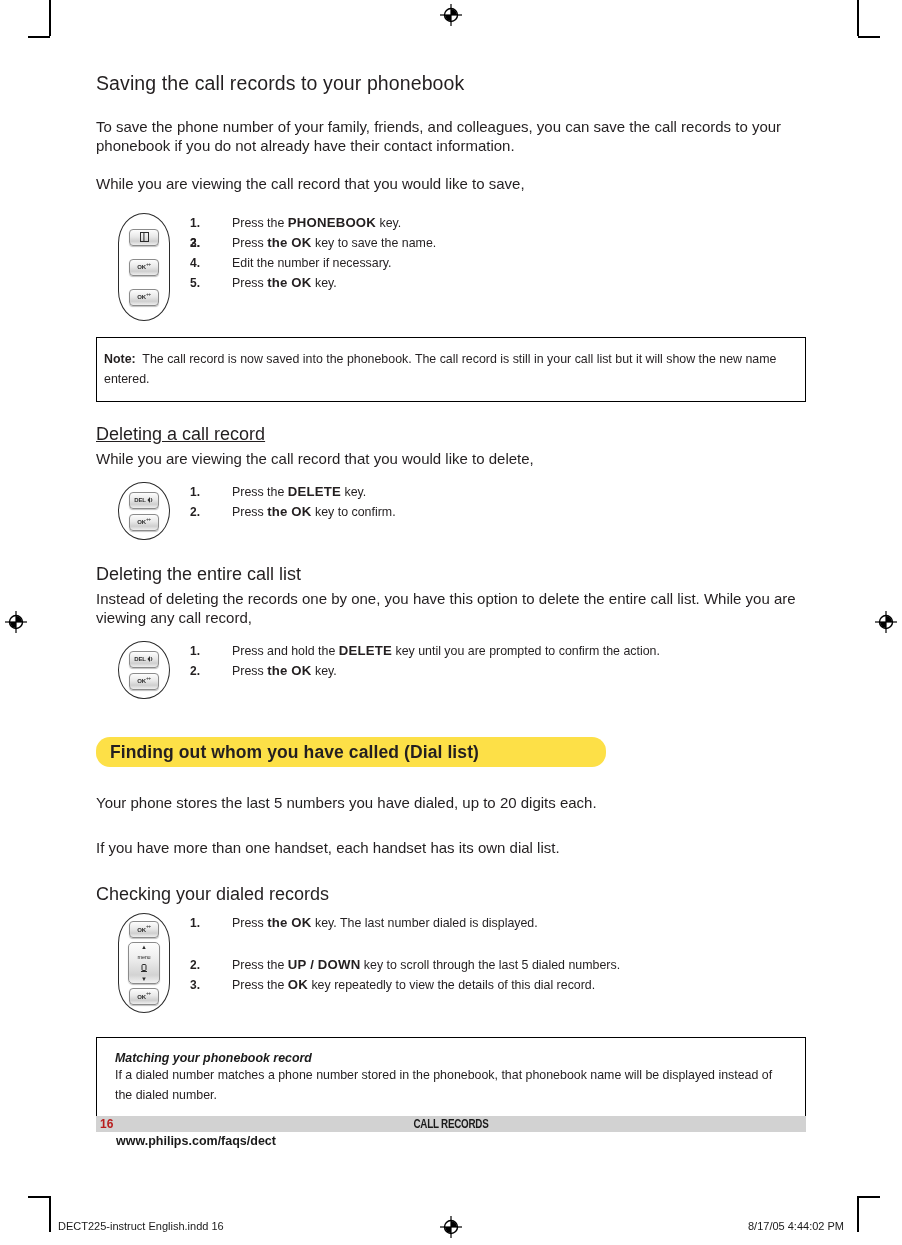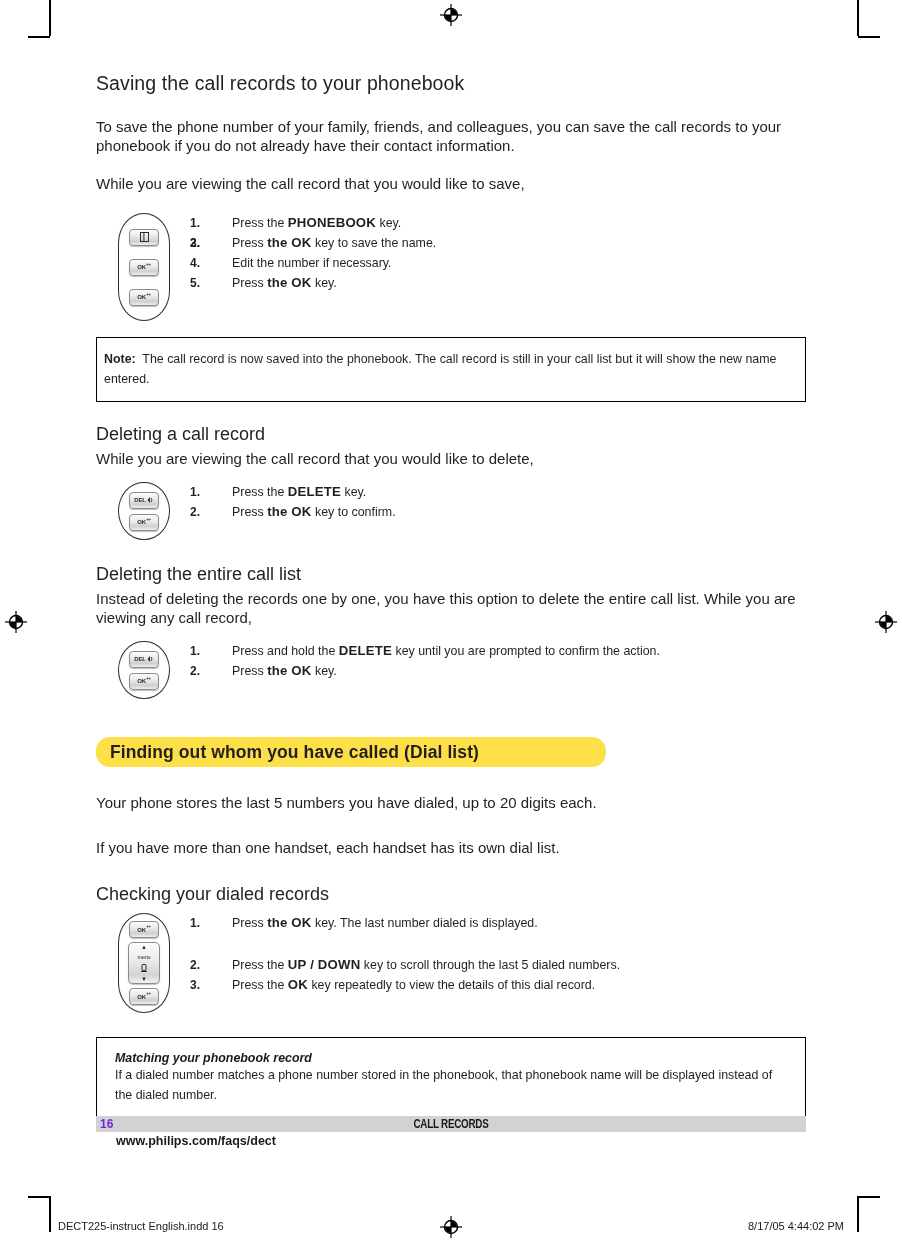--- a/index.html
+++ b/index.html
@@ -223,21 +223,21 @@
     width: 710px;
     height: 16px;
     background: #d2d2d2;
   }
   .footer-page {
     position: absolute;
     left: 100px;
     top: 1116px;
     font-size: 12px;
     font-weight: 700;
-    color: #6d28d9;
+    color: #b91c1c;
     line-height: 16px;
   }
   .footer-center {
     position: absolute;
     left: 96px;
     top: 1116px;
     width: 710px;
     text-align: center;
     font-size: 12px;
     font-weight: 700;
@@ -359,21 +359,21 @@
         <li>
           <span class="num">5.</span><span>Press </span><b class="k">the OK</b><span> key.</span>
         </li>
       </ol>
     </div>
 
     <div class="note-box" style="margin-top:16px;">
       <p><span class="note-label">Note:</span>&nbsp; <span>The call record is now saved into the phonebook. The call record is still in your call list but it will show the new name entered.</span></p>
     </div>
 
-    <h2 class="sub-title" style="margin-top:22px;">Deleting a call record</h2>
+    <h2 class="sub-title" style="margin-top:22px;text-decoration:underline;">Deleting a call record</h2>
     <p class="body">While you are viewing the call record that you would like to delete,</p>
 
     <div class="steps-block" style="margin-top:14px;">
       <div class="handset" style="height:58px;justify-content:space-around;padding:6px 0;">
         <div class="key">
           <span class="key-label">DEL</span>
           <span class="del-glyph">
             <svg width="7" height="8" viewBox="0 0 7 8">
                 <path d="M0.5 4 L3 1 L3 7 Z" fill="#2b2b2b"></path>
                 <path d="M4 2 Q6 4 4 6" fill="none" stroke="#2b2b2b" stroke-width="0.9"></path>

